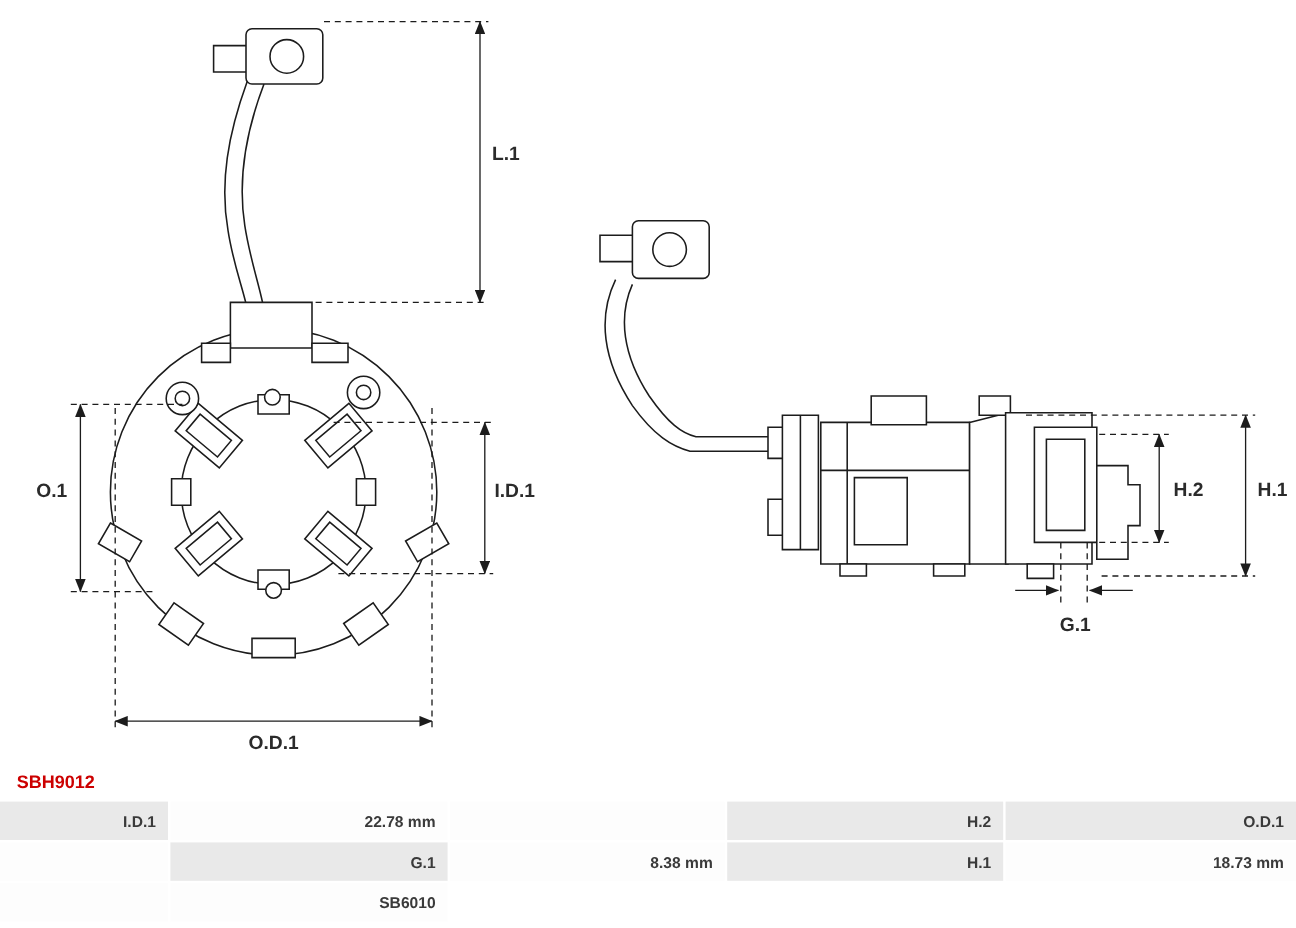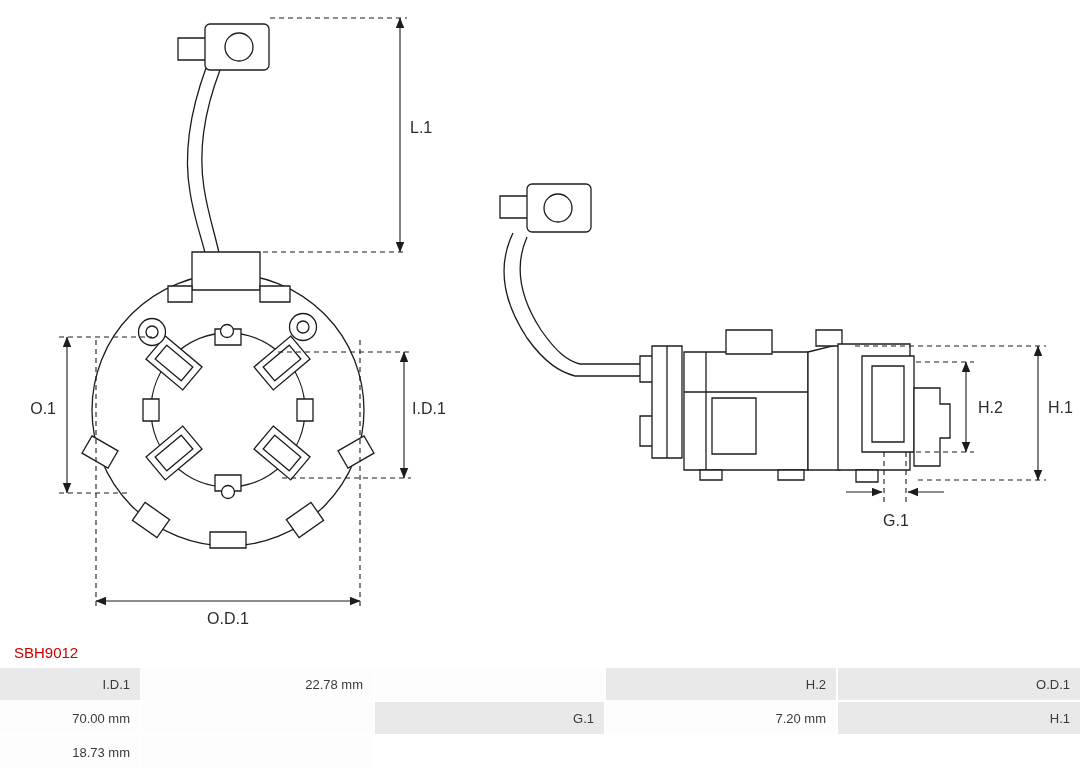--- a/index.html
+++ b/index.html
@@ -1,18 +1,18 @@
 <!DOCTYPE html>
 <html><head>
 <meta charset="utf-8">
 <style>
   html,body{margin:0;padding:0;background:#ffffff;}
   .stage{
     position:relative;width:1080px;height:773px;background:#ffffff;
-    font-family:"Liberation Sans",sans-serif;overflow:hidden;
+    font-family:"Liberation Sans",sans-serif;overflow:hidden;font-weight:bold;
   }
   .drawing{position:absolute;left:0;top:0;}
   .drawing path,.drawing rect,.drawing circle,.drawing line,.drawing polygon{
     vector-effect:non-scaling-stroke;
   }
   .ln{stroke:#1c1c1c;stroke-width:1.3;fill:none;}
   .shape{stroke:#1c1c1c;stroke-width:1.3;fill:#ffffff;}
   .dim{stroke:#1c1c1c;stroke-width:1.1;fill:none;}
   .dash{stroke:#1c1c1c;stroke-width:1.1;fill:none;stroke-dasharray:5 4;}
   .dim-label{
@@ -200,23 +200,23 @@
   <div class="part-number">SBH9012</div>
 
   <div class="spec-table">
 
     <div class="cell c-label">I.D.1</div>
     <div class="cell c-value">22.78 mm</div>
     <div class="cell c-spacer"></div>
     <div class="cell c-label">H.2</div>
 
     <div class="cell c-label">O.D.1</div>
-    <div class="cell c-value">70.00 mm</div>
     <div class="cell c-spacer"></div>
     <div class="cell c-label">G.1</div>
-    <div class="cell c-value">7.20 mm</div>
+    <div class="cell c-value">8.38 mm</div>
 
     <div class="cell c-label">H.1</div>
     <div class="cell c-value">18.73 mm</div>
     <div class="cell c-spacer"></div>
+    <div class="cell c-value">SB6010</div>
   </div>
 
 </div>
 
 </body></html>

